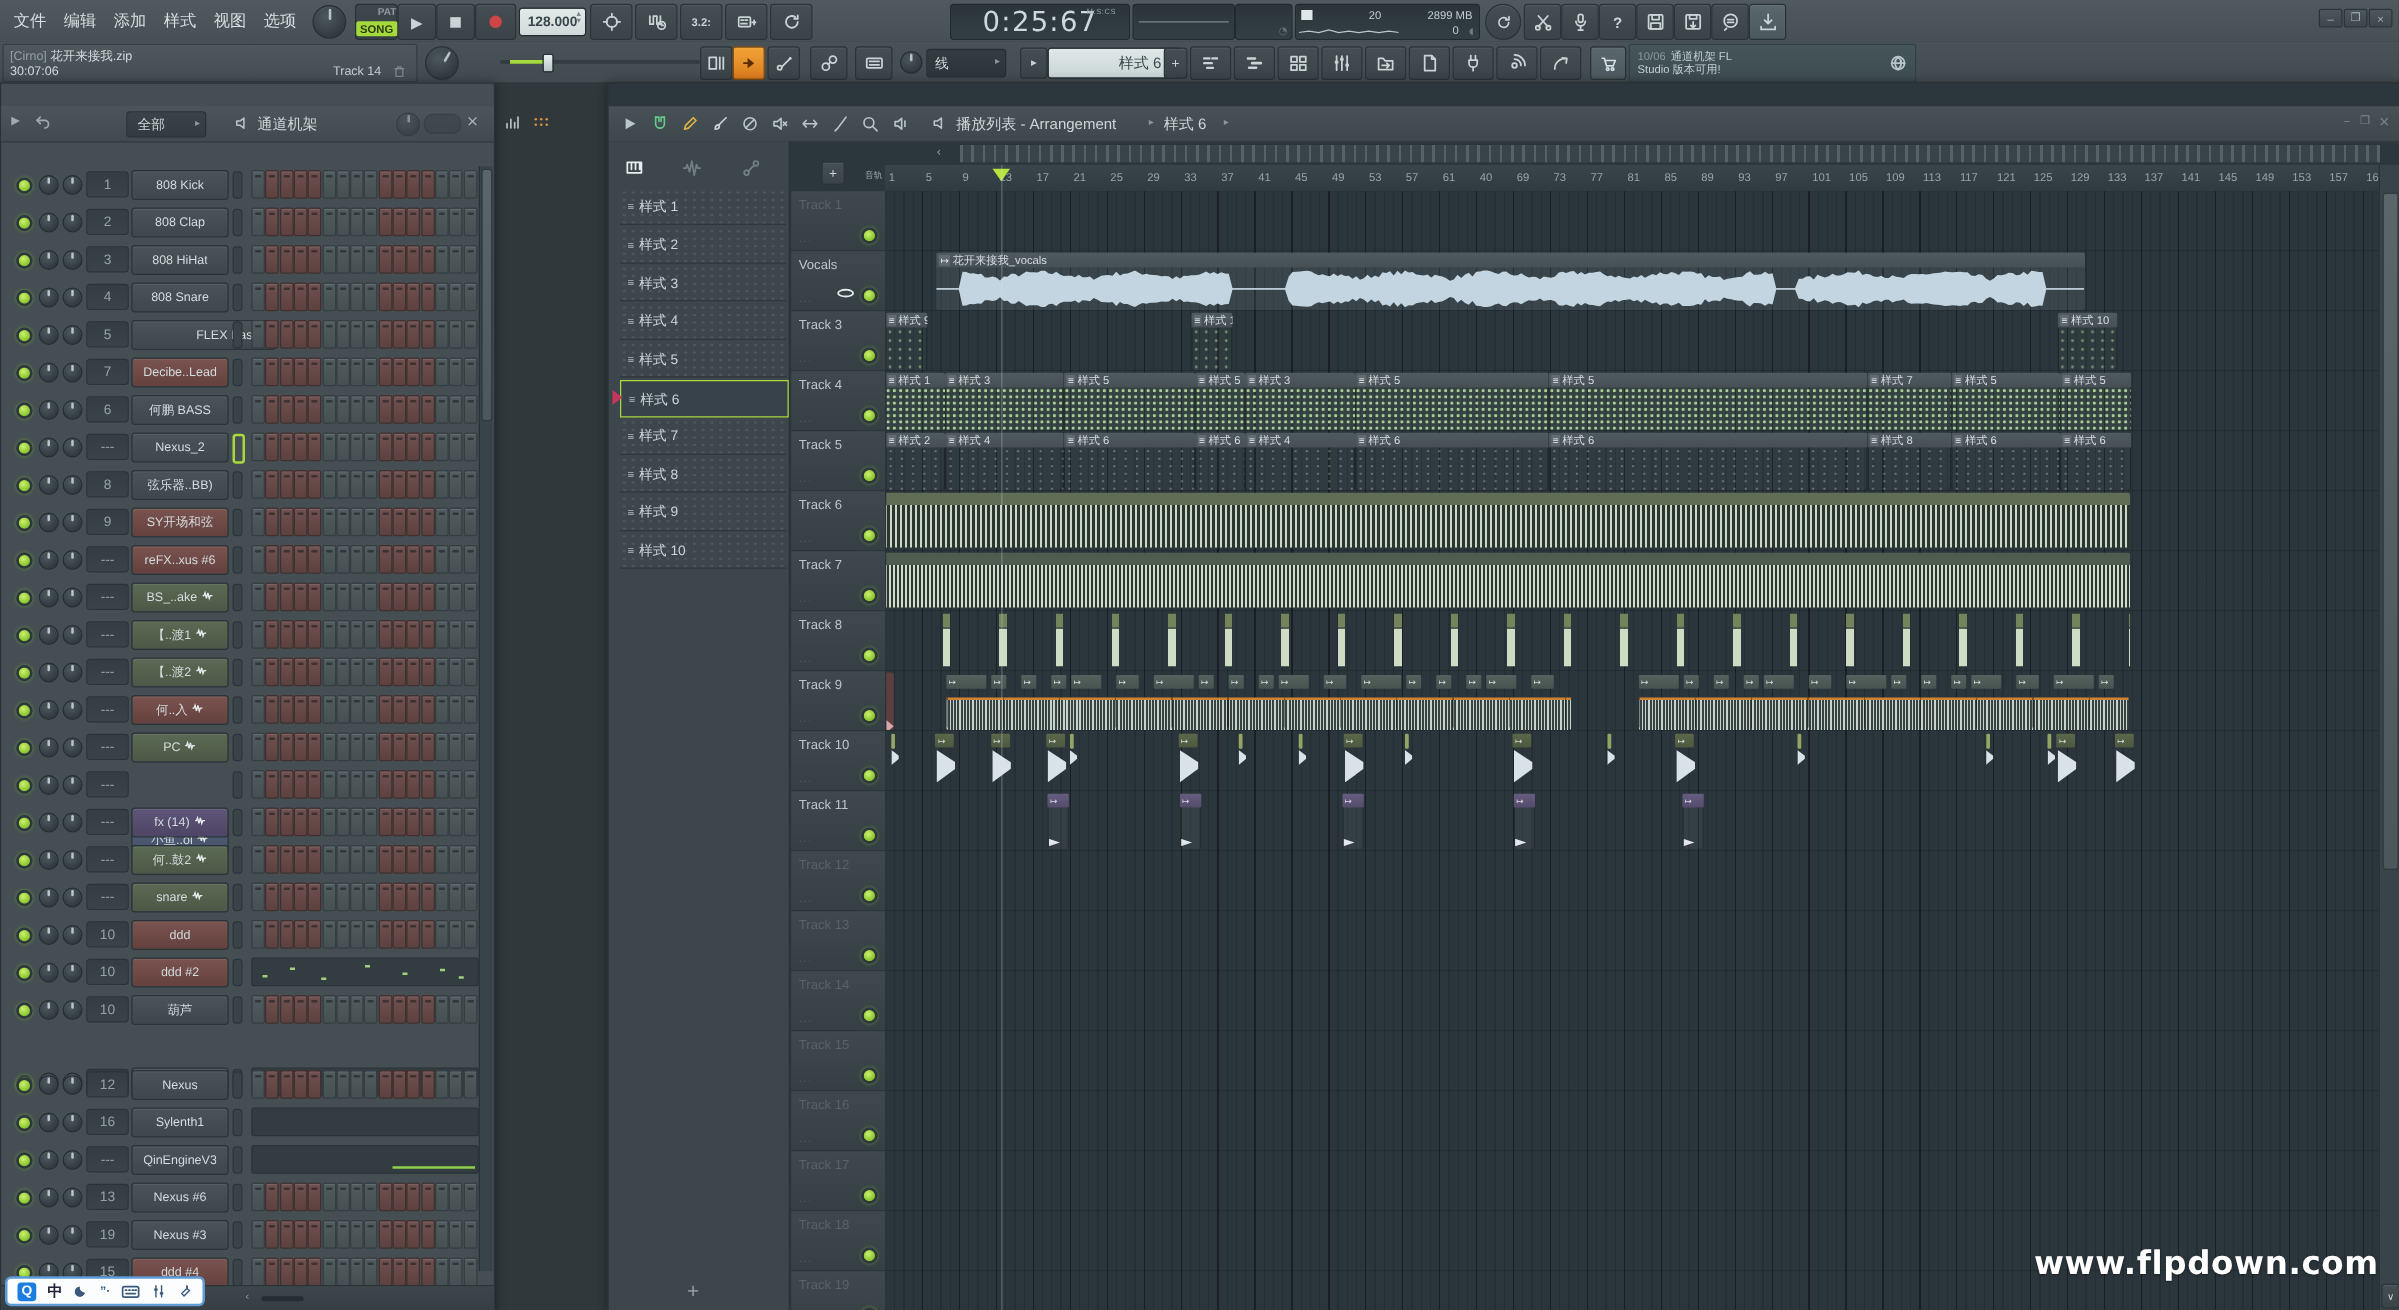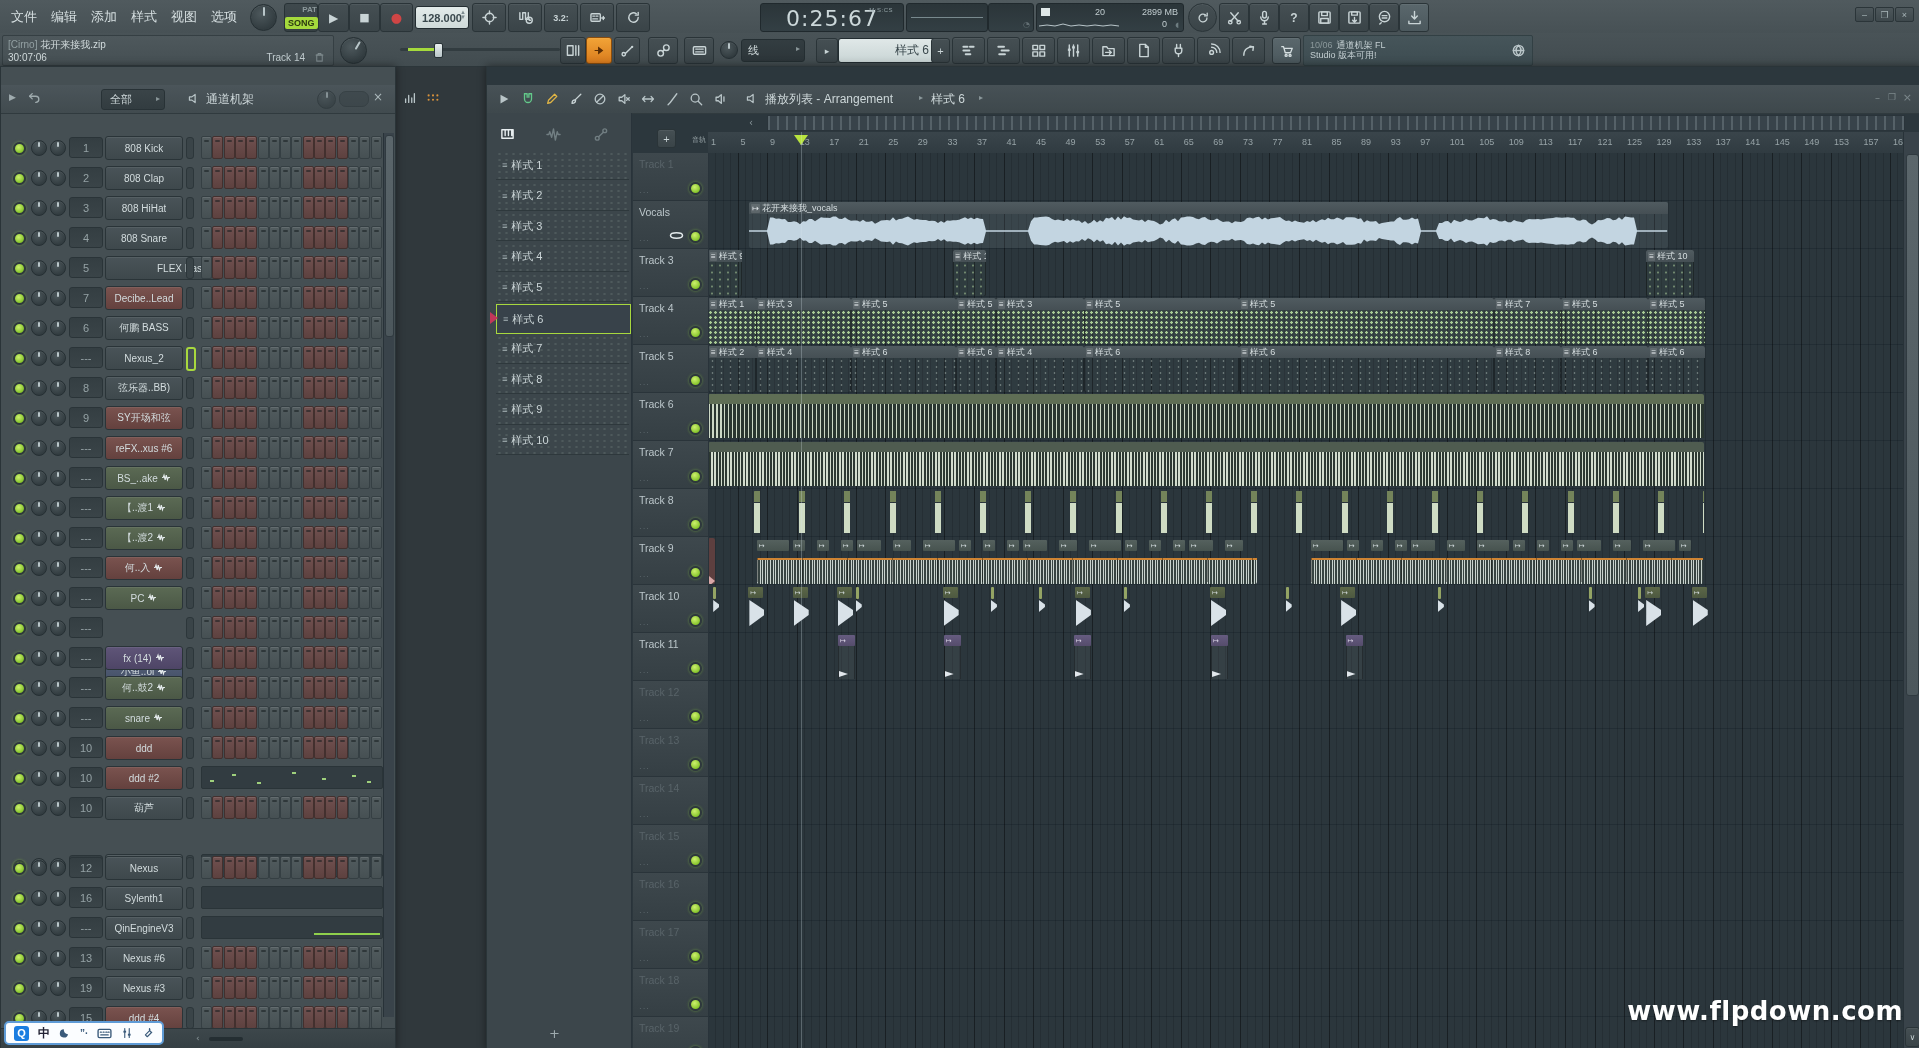--- a/index.html
+++ b/index.html
@@ -1543,21 +1543,21 @@
       <span class="ruler-num" style="left: 180.3px;">25</span>
       <span class="ruler-num" style="left: 209.85px;">29</span>
       <span class="ruler-num" style="left: 239.4px;">33</span>
       <span class="ruler-num" style="left: 268.95px;">37</span>
       <span class="ruler-num" style="left: 298.5px;">41</span>
       <span class="ruler-num" style="left: 328.05px;">45</span>
       <span class="ruler-num" style="left: 357.6px;">49</span>
       <span class="ruler-num" style="left: 387.15px;">53</span>
       <span class="ruler-num" style="left: 416.7px;">57</span>
       <span class="ruler-num" style="left: 446.25px;">61</span>
-      <span class="ruler-num" style="left: 475.8px;">65</span>
+      <span class="ruler-num" style="left: 475.8px;">40</span>
       <span class="ruler-num" style="left: 505.35px;">69</span>
       <span class="ruler-num" style="left: 534.9px;">73</span>
       <span class="ruler-num" style="left: 564.45px;">77</span>
       <span class="ruler-num" style="left: 594px;">81</span>
       <span class="ruler-num" style="left: 623.55px;">85</span>
       <span class="ruler-num" style="left: 653.1px;">89</span>
       <span class="ruler-num" style="left: 682.65px;">93</span>
       <span class="ruler-num" style="left: 712.2px;">97</span>
       <span class="ruler-num" style="left: 741.75px;">101</span>
       <span class="ruler-num" style="left: 771.3px;">105</span>

